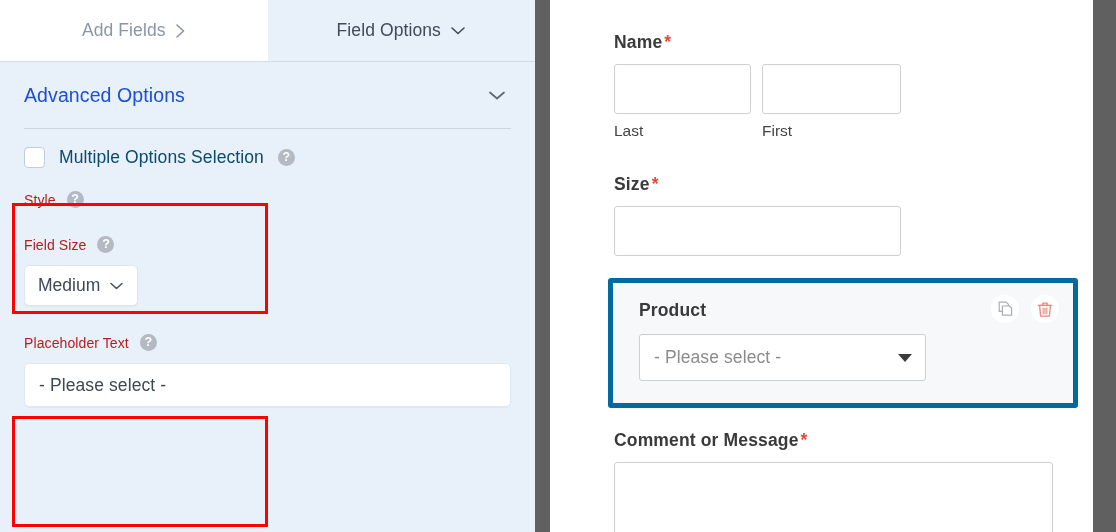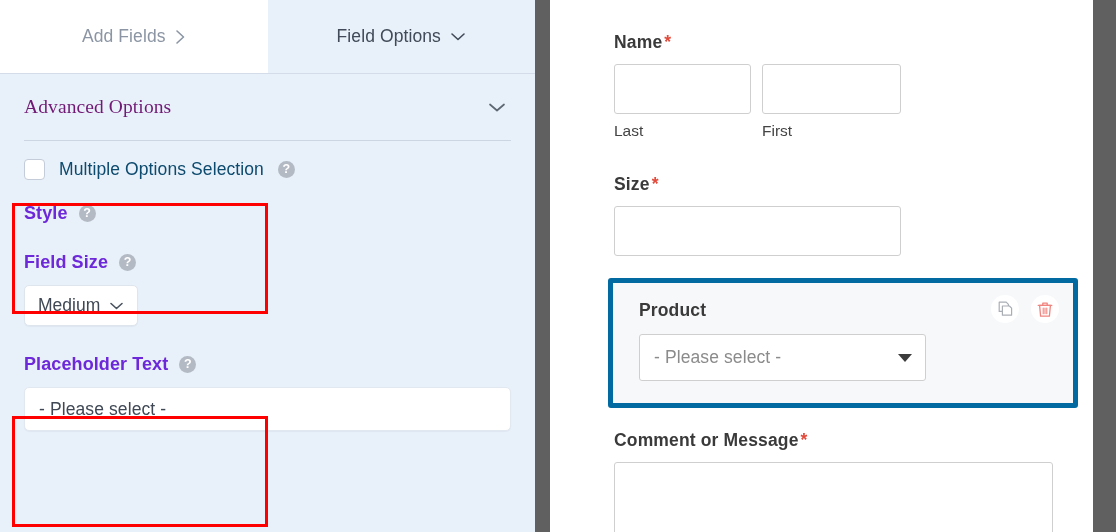--- a/index.html
+++ b/index.html
@@ -24,21 +24,21 @@
     position: relative;
     width: 535px;
     height: 532px;
     background: #e8f0f9;
     flex: 0 0 535px;
     overflow: hidden;
   }
 
   .tabs {
     display: flex;
-    height: 74px;
+    height: 62px;
     width: 100%;
     border-bottom: 1px solid #d3dce8;
   }
   .tab {
     flex: 1 1 50%;
     display: flex;
     align-items: center;
     justify-content: center;
     gap: 9px;
     font-size: 17.5px;
@@ -67,23 +67,22 @@
 
   .section-head {
     display: flex;
     align-items: center;
     justify-content: space-between;
     height: 66px;
     padding: 0 2px;
   }
   .section-title {
     font-size: 19.5px;
-    color: #701a75;
-    letter-spacing: 0.1px;
-    font-family: Liberation Serif, serif;
+    color: #1d4ed8;
+    letter-spacing: 0.1px;
   }
   .section-toggle {
     color: #5d6873;
     display: flex;
     align-items: center;
     padding: 4px;
     cursor: pointer;
   }
   .section-divider {
     height: 1px;
@@ -130,24 +129,23 @@
   }
 
   .field-group { padding: 0 2px; }
   .field-label-row {
     display: flex;
     align-items: center;
     gap: 11px;
     margin-bottom: 12px;
   }
   .field-label {
-    font-size: 18px;
-    color: #6d28d9;
-    letter-spacing: 0.1px;
-    font-weight: bold;
+    font-size: 14px;
+    color: #b91c1c;
+    letter-spacing: 0.1px;
   }
 
   .select-box {
     display: inline-flex;
     align-items: center;
     gap: 9px;
     background: #ffffff;
     border: 1px solid #dfe5ec;
     border-radius: 5px;
     height: 41px;

